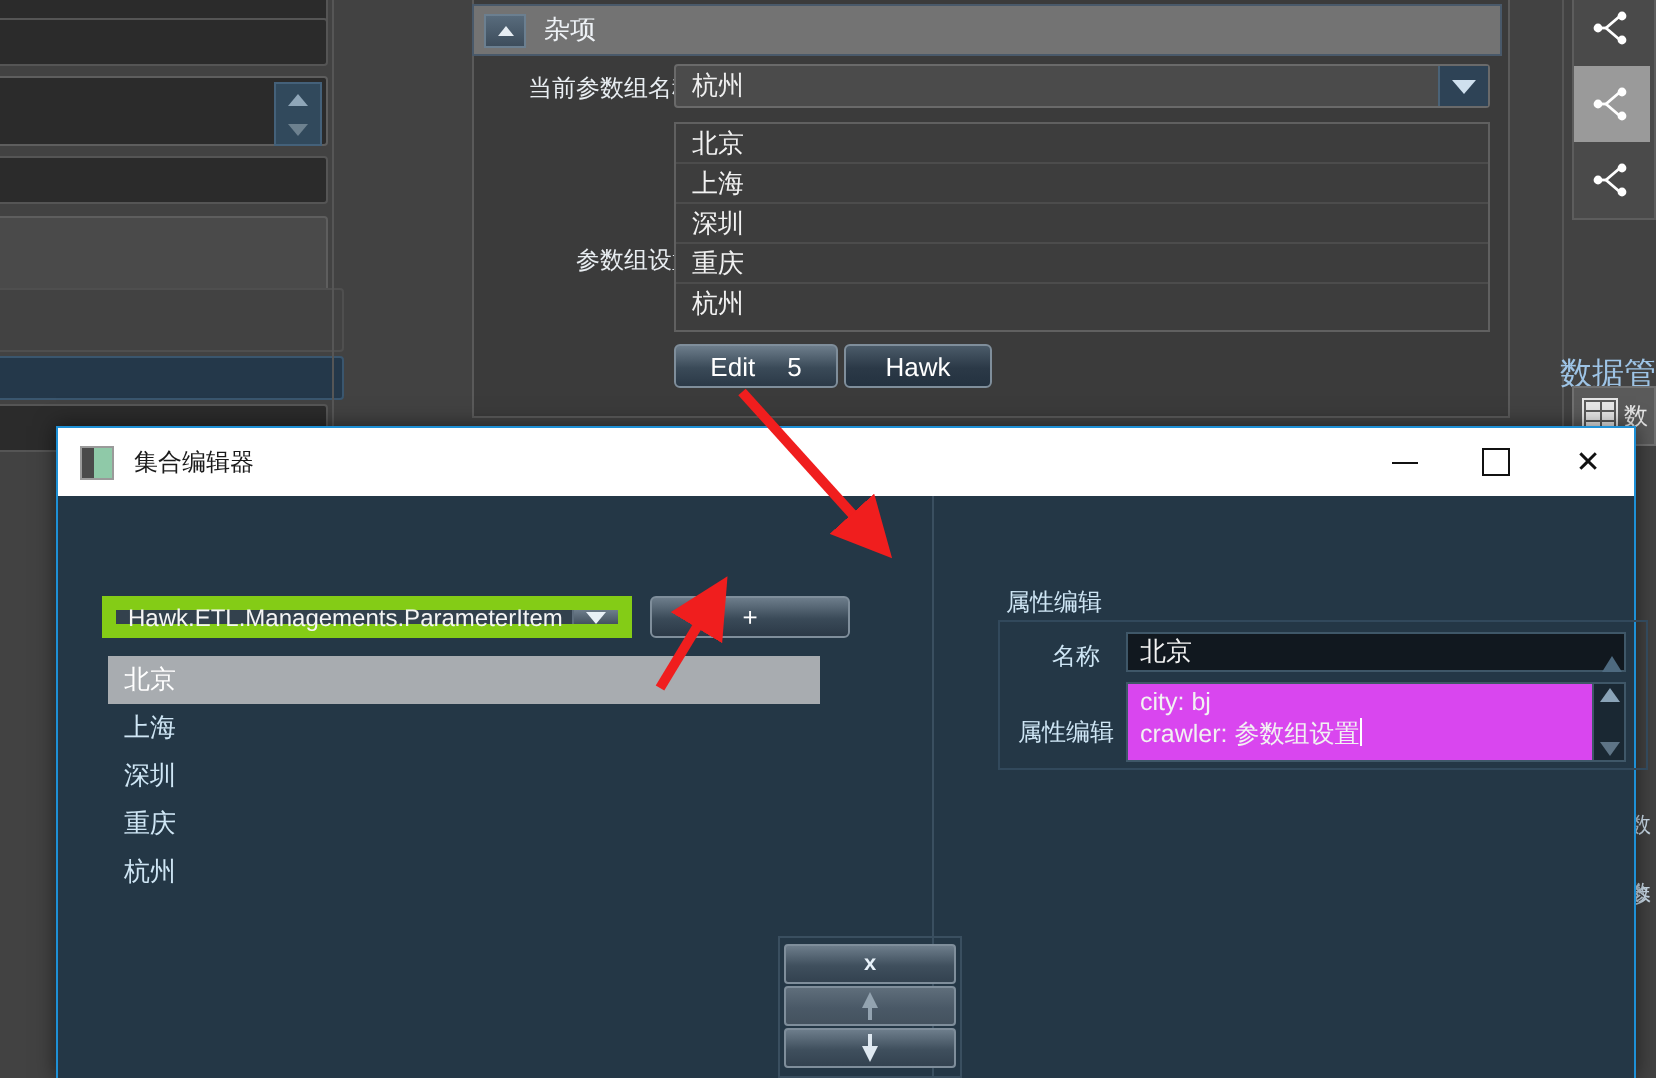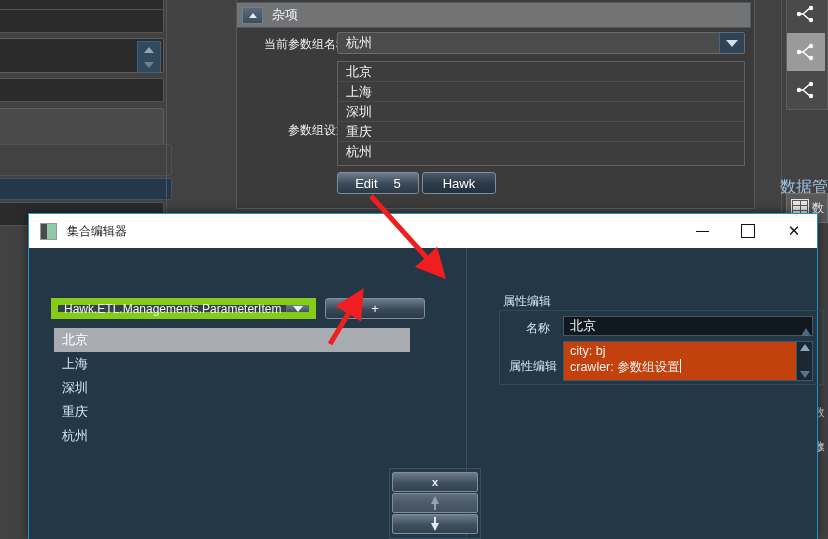--- a/index.html
+++ b/index.html
@@ -104,21 +104,21 @@
   .sq .lbl{color:#e8f2fa;font-size:11px;font-weight:bold;}
   .arrow-up{width:0;height:0;border-left:4px solid transparent;border-right:4px solid transparent;border-bottom:8px solid #93a3b0;}
   .arrow-dn{width:0;height:0;border-left:4px solid transparent;border-right:4px solid transparent;border-top:8px solid #dfe9f1;}
   .stem{width:2px;height:6px;}
 
   .prop-title{position:absolute;left:474px;top:258px;color:#cfe6f5;font-size:12px;}
   .prop-box{position:absolute;left:470px;top:275px;width:325px;height:75px;border:1px solid #32495c;box-sizing:border-box;}
   .prop-label{position:absolute;color:#cfe6f5;font-size:12px;text-align:center;}
   .txtfield{position:absolute;background:#11181f;border:1px solid #3f5768;box-sizing:border-box;
             color:#f2f2f2;font-size:13px;padding-left:6px;display:flex;align-items:center;}
-  .txtarea{position:absolute;background:#c2410c;border:1px solid #3f5768;box-sizing:border-box;
+  .txtarea{position:absolute;background:#d946ef;border:1px solid #3f5768;box-sizing:border-box;
            color:#f2f2f2;font-size:12.5px;padding:2px 0 12px 6px;line-height:15px;overflow:hidden;}
   .ta-scroll{position:absolute;right:0;top:0;width:16px;height:100%;background:#1a2833;border-left:1px solid #3f5768;
              display:flex;flex-direction:column;justify-content:space-between;align-items:center;padding:2px 0;box-sizing:border-box;}
   .ta-scroll .u{width:0;height:0;border-left:5px solid transparent;border-right:5px solid transparent;border-bottom:7px solid #8aa4b8;}
   .ta-scroll .d{width:0;height:0;border-left:5px solid transparent;border-right:5px solid transparent;border-top:7px solid #5e7486;}
   .panel-scroll{position:absolute;right:4px;top:282px;}
   .panel-scroll .u{width:0;height:0;border-left:5px solid transparent;border-right:5px solid transparent;border-bottom:8px solid #4e6a80;}
 
   .caret{display:inline-block;width:1px;height:14px;background:#fff;vertical-align:-2px;}
 

